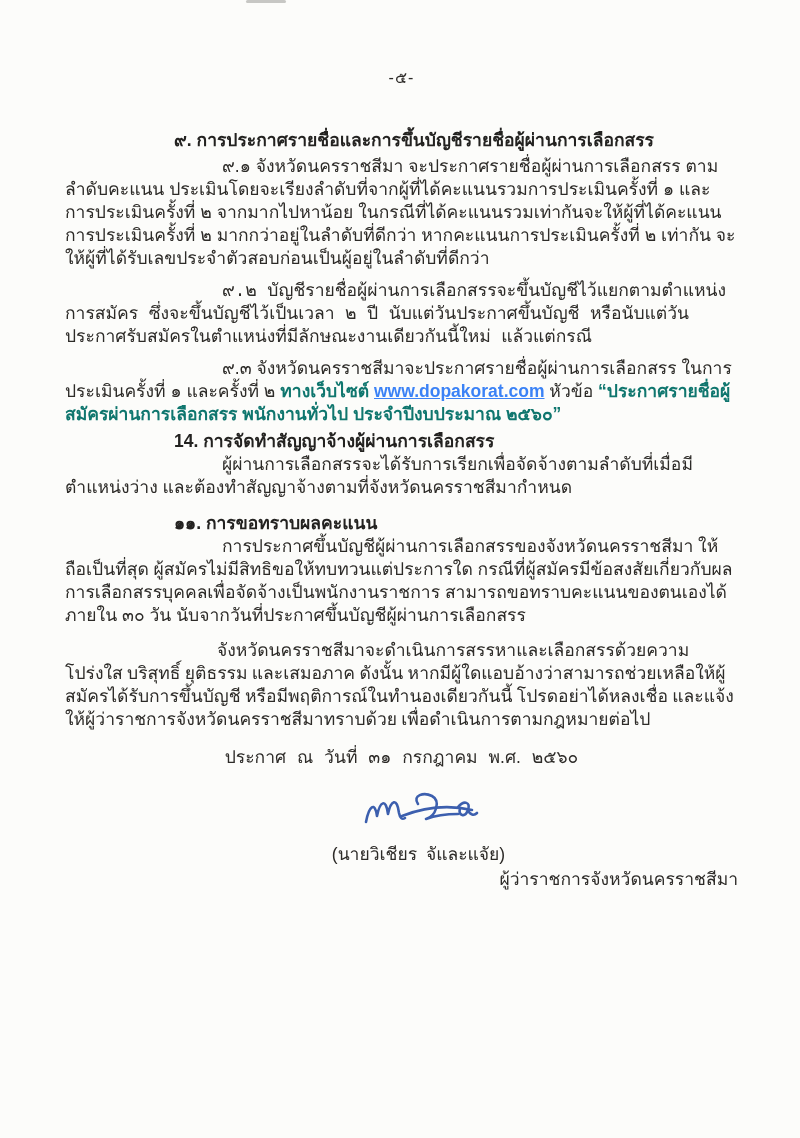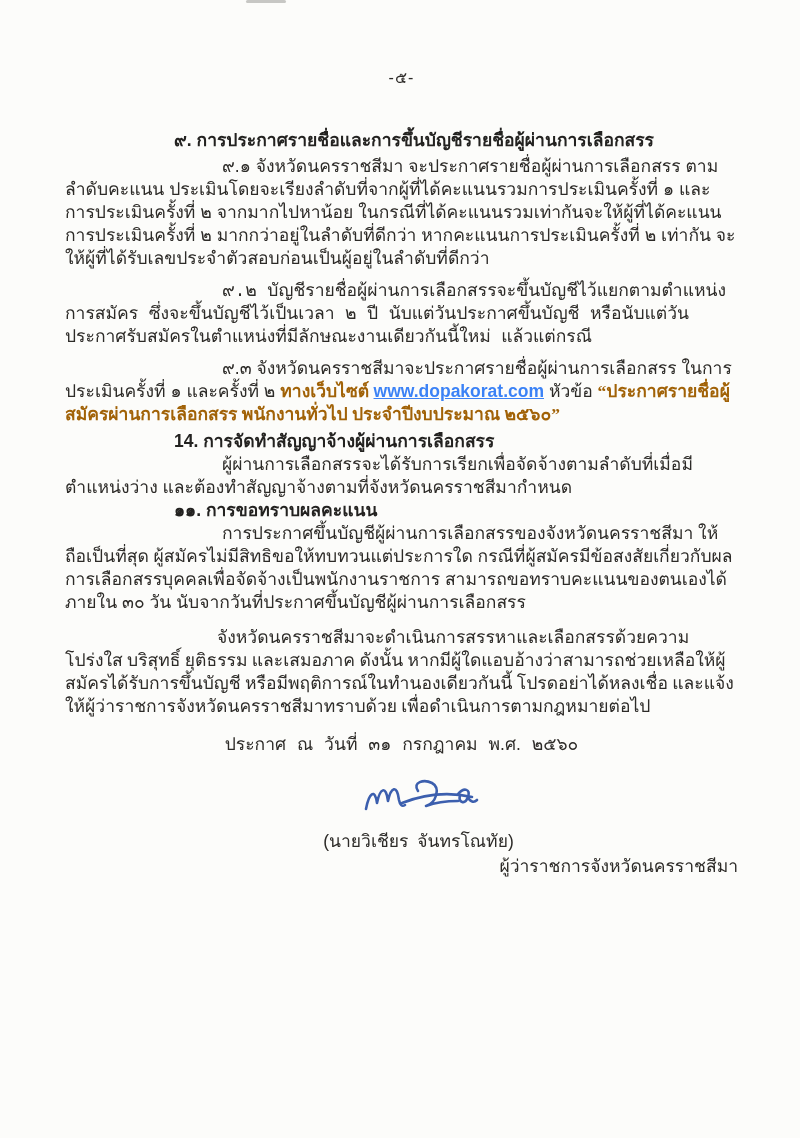--- a/index.html
+++ b/index.html
@@ -41,24 +41,24 @@
     padding-left: 109px;
   }
   .para { text-indent: 157px; }
   .para-closing { text-indent: 152px; }
   .mt-heading9 { margin-top: 40px; }
   .mt-p91 { margin-top: 3px; }
   .mt-p92 { margin-top: 10px; font-family: Liberation Mono, monospace; }
   .mt-p93 { margin-top: 8px; }
   .mt-h10 { margin-top: 4px; }
   .mt-p10 { margin-top: 0; }
-  .mt-h11 { }
+  .mt-h11 { margin-top: 13px; }
   .mt-p11 { margin-top: 0; }
   .mt-closing { margin-top: 12px; font-family: Liberation Serif, serif; }
-  .bold { font-weight: bold; color: #a16207; font-family: Liberation Serif, serif; }
+  .bold { font-weight: bold; color: #0f766e; }
   .url-link {
     font-weight: bold;
     text-decoration: underline;
     color: #3b82f6;
     cursor: pointer;
   }
   .date-line {
     margin-top: 15px;
     text-align: center;
     word-spacing: 6px;
@@ -117,17 +117,17 @@
         <g fill="none" stroke-width="2.6" stroke-linecap="round" stroke-linejoin="round" stroke="#3c5fae">
           <path d="M6 31 C9 15 15 10 17 25 C20 10 26 7 28 23 C31 9 37 6 39 22 C40 27 42 29 45 27"></path>
           <path d="M58 13 C52 4 64 1 72 5 C81 10 76 25 66 28 C74 25 88 23 98 23"></path>
           <path d="M42 25 C65 16 90 14 112 19"></path>
           <path d="M98 16 C104 9 111 11 108 19 C105 27 98 25 100 17"></path>
           <path d="M108 19 C110 24 114 25 117 22"></path>
         </g>
       </svg>
     </div>
 
-    <p class="signatory-name">(นายวิเชียร จันทรโณทัย)</p>
+    <p class="signatory-name">(นายวิเชียร จัและแจัย)</p>
     <p class="signatory-title">ผู้ว่าราชการจังหวัดนครราชสีมา</p>
 
   </div>
 </div>
 
 </body></html>

